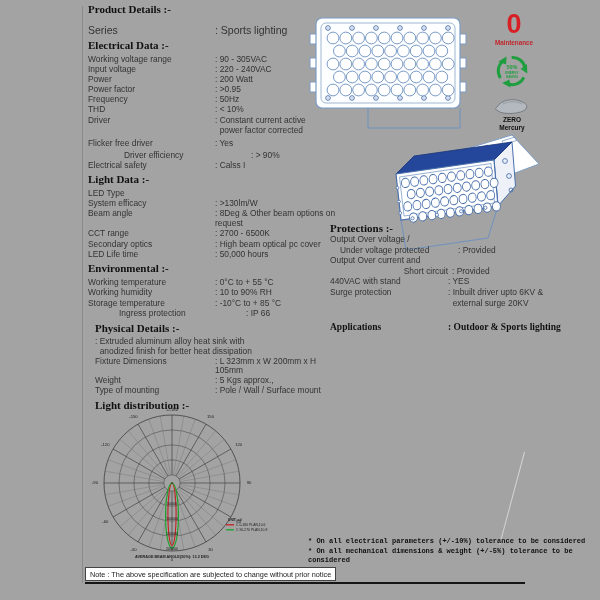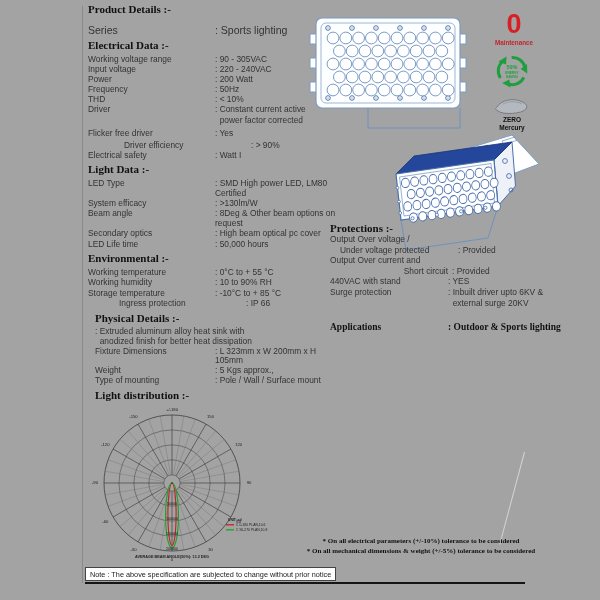--- a/index.html
+++ b/index.html
@@ -34,22 +34,22 @@
   #badge-energy{left:492px;top:52px;}
   #badge-mercury{left:489px;top:94px;}
 
   .protections{position:absolute;left:330px;top:222px;width:262px;}
   .protections .spec-rows{line-height:10.6px;}
   .applications{position:absolute;left:330px;top:322px;display:flex;
                 font-family:"Liberation Serif",serif;font-weight:bold;font-size:9.5px;color:#111;}
   .applications .lab{width:118px;flex:none;}
 
   .chart-wrap{position:absolute;left:92px;top:404px;width:186px;height:170px;}
-  .footnotes{position:absolute;left:280px;top:537px;width:282px;text-align:center;
-             font-family:Liberation Serif, serif;font-weight:bold;font-size:7px;line-height:9.5px;color:#111;}
+  .footnotes{position:absolute;left:308px;top:537px;width:282px;text-align:left;
+             font-family:Liberation Mono, monospace;font-weight:bold;font-size:7px;line-height:9.5px;color:#111;}
   .note-box{position:absolute;left:85px;top:567px;border:1px solid #444;
             font-size:7.3px;color:#222;padding:1.5px 4px;background:#fff;white-space:nowrap;}
   svg text{font-family:"Liberation Sans",sans-serif;}
 </style>
 </head>
 <body>
 
 <div class="page">
   <div class="vrule"></div>
   <div class="bottom-line"></div>
@@ -75,20 +75,26 @@
             <div>: 220 - 240VAC</div>
           </div>
         </div>
         <div class="spec-row">
           <div class="spec-label" style="width: 127px;">Power</div>
           <div class="spec-value">
             <div>: 200 Watt</div>
           </div>
         </div>
         <div class="spec-row">
+          <div class="spec-label" style="width: 127px;">Power factor</div>
+          <div class="spec-value">
+            <div>: &gt;0.95</div>
+          </div>
+        </div>
+        <div class="spec-row">
           <div class="spec-label" style="width: 127px;">Frequency</div>
           <div class="spec-value">
             <div>: 50Hz</div>
           </div>
         </div>
         <div class="spec-row">
           <div class="spec-label" style="width: 127px;">THD</div>
           <div class="spec-value">
             <div>: &lt; 10%</div>
           </div>
@@ -108,43 +114,46 @@
         </div>
         <div class="spec-row" style="margin-top: 2px; margin-left: 36px;">
           <div class="spec-label" style="width: 127px;">Driver efficiency</div>
           <div class="spec-value">
             <div>: &gt; 90%</div>
           </div>
         </div>
         <div class="spec-row">
           <div class="spec-label" style="width: 127px;">Electrical safety</div>
           <div class="spec-value">
-            <div>: Watt I</div>
+            <div>: Calss I</div>
           </div>
         </div>
       </div>
 
     <div class="sec-h" id="h-light">Light Data :-</div>
     <div class="spec-rows" id="rows-light">
         <div class="spec-row">
           <div class="spec-label" style="width: 127px;">LED Type</div>
-          <div class="spec-value">
-            <div>: SMD High power LED, LM80 Certified</div>
-          </div>
         </div>
         <div class="spec-row">
           <div class="spec-label" style="width: 127px;">System efficacy</div>
           <div class="spec-value">
             <div>: &gt;130lm/W</div>
           </div>
         </div>
         <div class="spec-row">
           <div class="spec-label" style="width: 127px;">Beam angle</div>
           <div class="spec-value">
             <div>: 8Deg &amp; Other beam options on request</div>
+          </div>
+        </div>
+        <div class="spec-row">
+          <div class="spec-label" style="width: 127px;">CCT range</div>
+          <div class="spec-value">
+            <div>: 2700 - 6500K</div>
           </div>
         </div>
         <div class="spec-row">
           <div class="spec-label" style="width: 127px;">Secondary optics</div>
           <div class="spec-value">
             <div>: High beam optical pc cover</div>
           </div>
         </div>
         <div class="spec-row">
           <div class="spec-label" style="width: 127px;">LED Life time</div>

